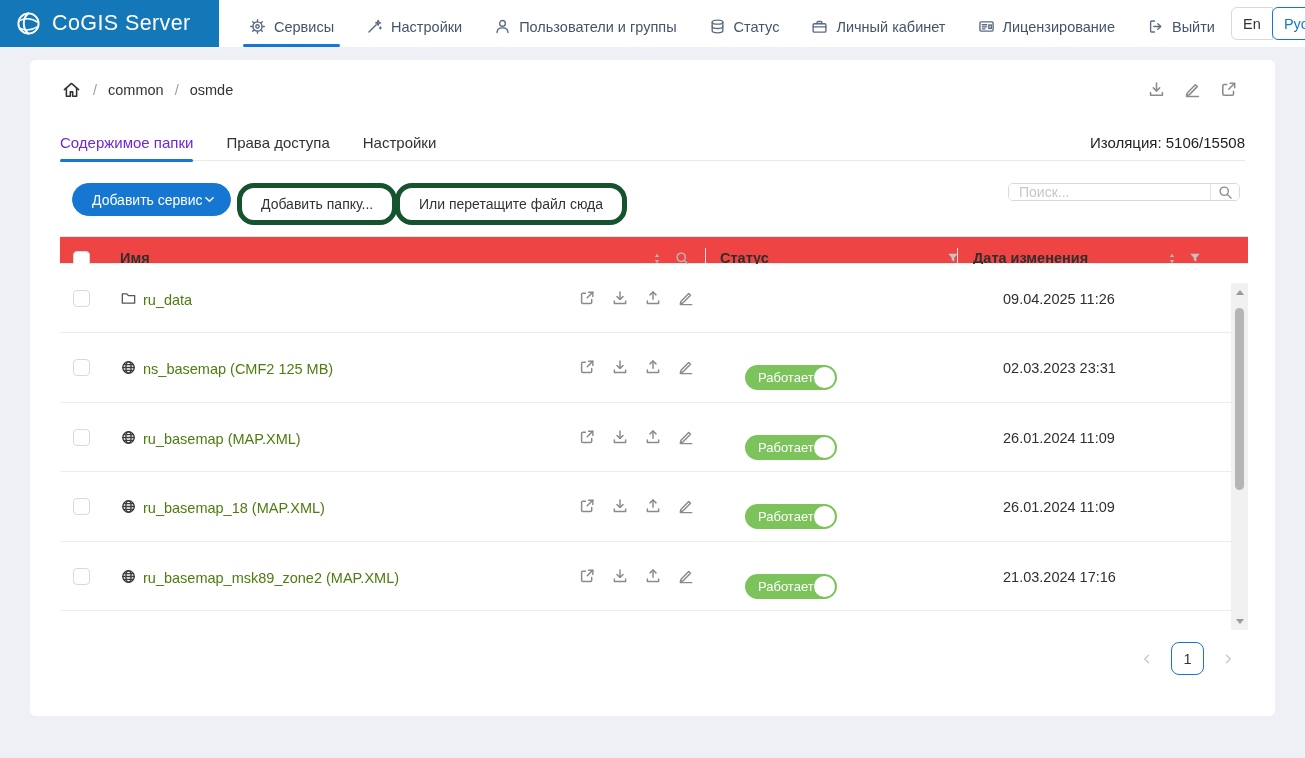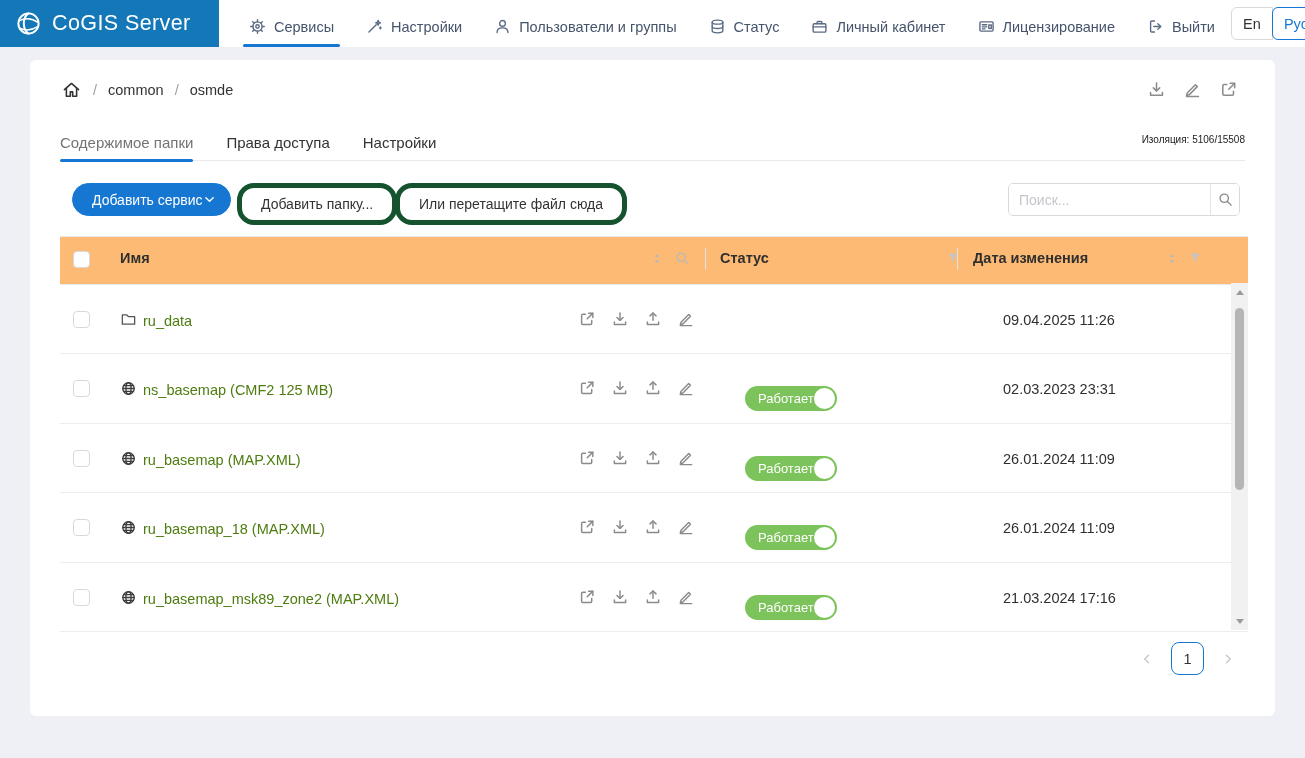--- a/index.html
+++ b/index.html
@@ -26,38 +26,38 @@
   
   .breadcrumb { position:absolute; left:31px; top:19px; display:flex; align-items:center; gap:11px; font-size:14.5px; color:#333; }
   .crumb-sep { color:#9aa0a6; }
   .crumb-link { color:#333; cursor:pointer; }
   .crumb-actions { position:absolute; right:37px; top:20px; display:flex; gap:17px; color:#8c8c8c; }
   .crumb-actions .icon-btn { cursor:pointer; display:flex; }
 
   
   .tabs-row { position:absolute; left:30px; right:30px; top:70px; height:31px; border-bottom:1px solid #e9e9e9; display:flex; gap:33px; }
   .tab { font-size:15px; color:#333; cursor:pointer; position:relative; padding-top:4px; white-space:nowrap; }
-  .tab.active { color:#737373; }
+  .tab.active { color:#6d28d9; }
   .tab.active::after { content:""; position:absolute; left:0; right:0; bottom:-2px; height:3px; background:#1677d2; border-radius:2px; }
-  .isolation { position:absolute; right:30px; top:74px; font-size:10px; color:#222;margin-left:45px; }
+  .isolation { position:absolute; right:30px; top:74px; font-size:15px; color:#222;margin-left:45px; }
 
   
   .toolbar-btn { position:absolute; top:123px; height:33px; display:inline-flex; align-items:center; font-size:14px; border-radius:17px; cursor:pointer; }
   .btn-primary { left:42px; background:#1677d2; color:#fff; padding:0 14px 0 19px; border:1px solid #1677d2; }
   .btn-plain { background:#fff; border:5px solid #14532d; color:#333; padding:16px 19px; }
   .btn-folder { left:207px; }
   .btn-drop { left:365px; }
-  .search-box { position:absolute; top:123px; right:35px; width:232px; height:33px; border:1px solid #d9d9d9; border-radius:5px; background:#fff; display:flex; align-items:stretch; overflow:hidden; }
+  .search-box { position:absolute; top:123px; right:35px; width:232px; height:18px; border:1px solid #d9d9d9; border-radius:5px; background:#fff; display:flex; align-items:stretch; overflow:hidden; }
   .search-box input { flex:1; border:none; outline:none; padding:0 10px; font-size:14px; color:#333; font-family:"Liberation Sans",sans-serif; }
   .search-box input::placeholder { color:#c3c7cc; }
   .search-btn { width:33px; border-left:1px solid #e3e3e3; display:flex; align-items:center; justify-content:center; color:#8c8c8c; cursor:pointer; background:#fff; }
 
   
   .table { position:absolute; left:30px; top:176px; width:1188px; }
-  .thead { position:relative; height:49px; background:#fdba74; border-top:1px solid #e9e9e9; border-bottom:1px solid #e9e9e9; }
+  .thead { position:relative; height:28px; background:#ef4444; border-top:1px solid #e9e9e9; border-bottom:1px solid #e9e9e9; }
   .thead .th-label { position:absolute; top:13px; font-size:14.5px; font-weight:bold; color:#2f2f2f; }
   .col-divider { position:absolute; top:11px; width:1px; height:22px; background:#e3e3e3; }
   .cbx { position:absolute; left:13px; top:14px; width:17px; height:17px; border:1px solid #d9d9d9; border-radius:4px; background:#fff; cursor:pointer; }
   .th-icon { position:absolute; display:flex; cursor:pointer; }
 
   .tbody { position:relative; }
   .trow { position:relative; height:69.4px; border-bottom:1px solid #ededed; background:#fff; }
   .trow .cbx { top:26px; }
   .type-icon { position:absolute; left:60px; top:26px; display:flex; }
   .row-name { position:absolute; left:83px; top:28px; font-size:14.5px; color:#4d7c0f; cursor:pointer; white-space:nowrap; }

